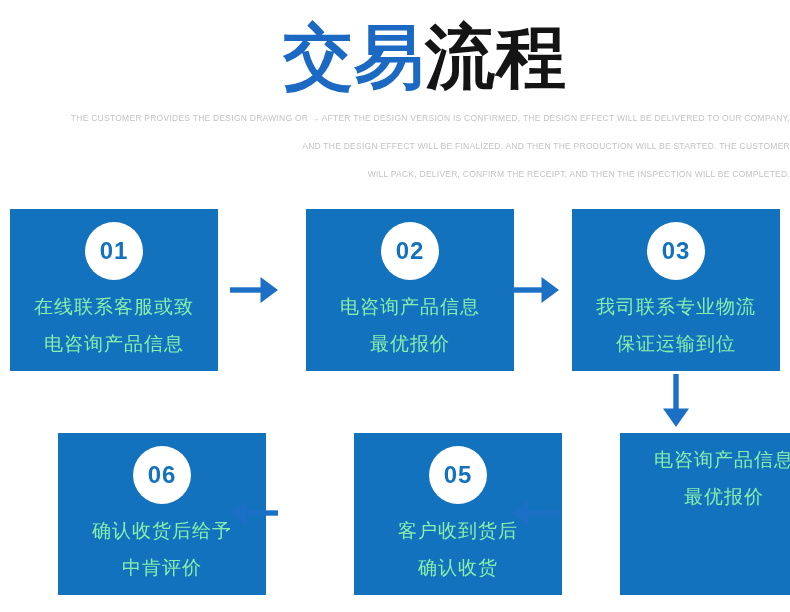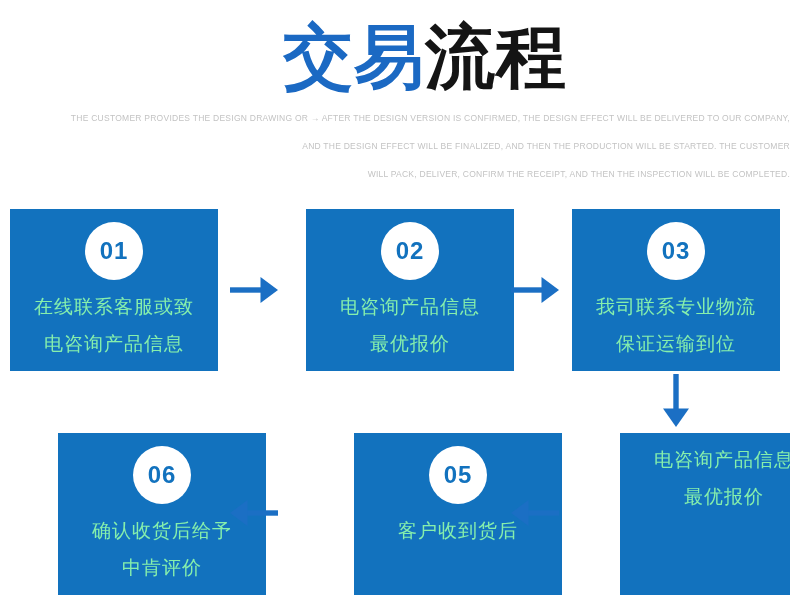--- a/index.html
+++ b/index.html
@@ -174,20 +174,21 @@
       <rect x="15" y="11.3" width="33" height="5.4"></rect>
       <polygon points="17.5,1 0,14 17.5,27"></polygon>
     </svg>
   </div>
 
   <div class="box r2 c2">
     <div class="badge">
       <span class="num">05</span>
     </div>
     <div class="line first">客户收到货后</div>
+    <div class="line">确认收货</div>
   </div>
 
   <div class="arrow a4">
     <svg width="48" height="28" viewBox="0 0 48 28" fill="currentColor" aria-hidden="true">
       <rect x="15" y="11.3" width="33" height="5.4"></rect>
       <polygon points="17.5,1 0,14 17.5,27"></polygon>
     </svg>
   </div>
 
   <div class="box r2 c3">

